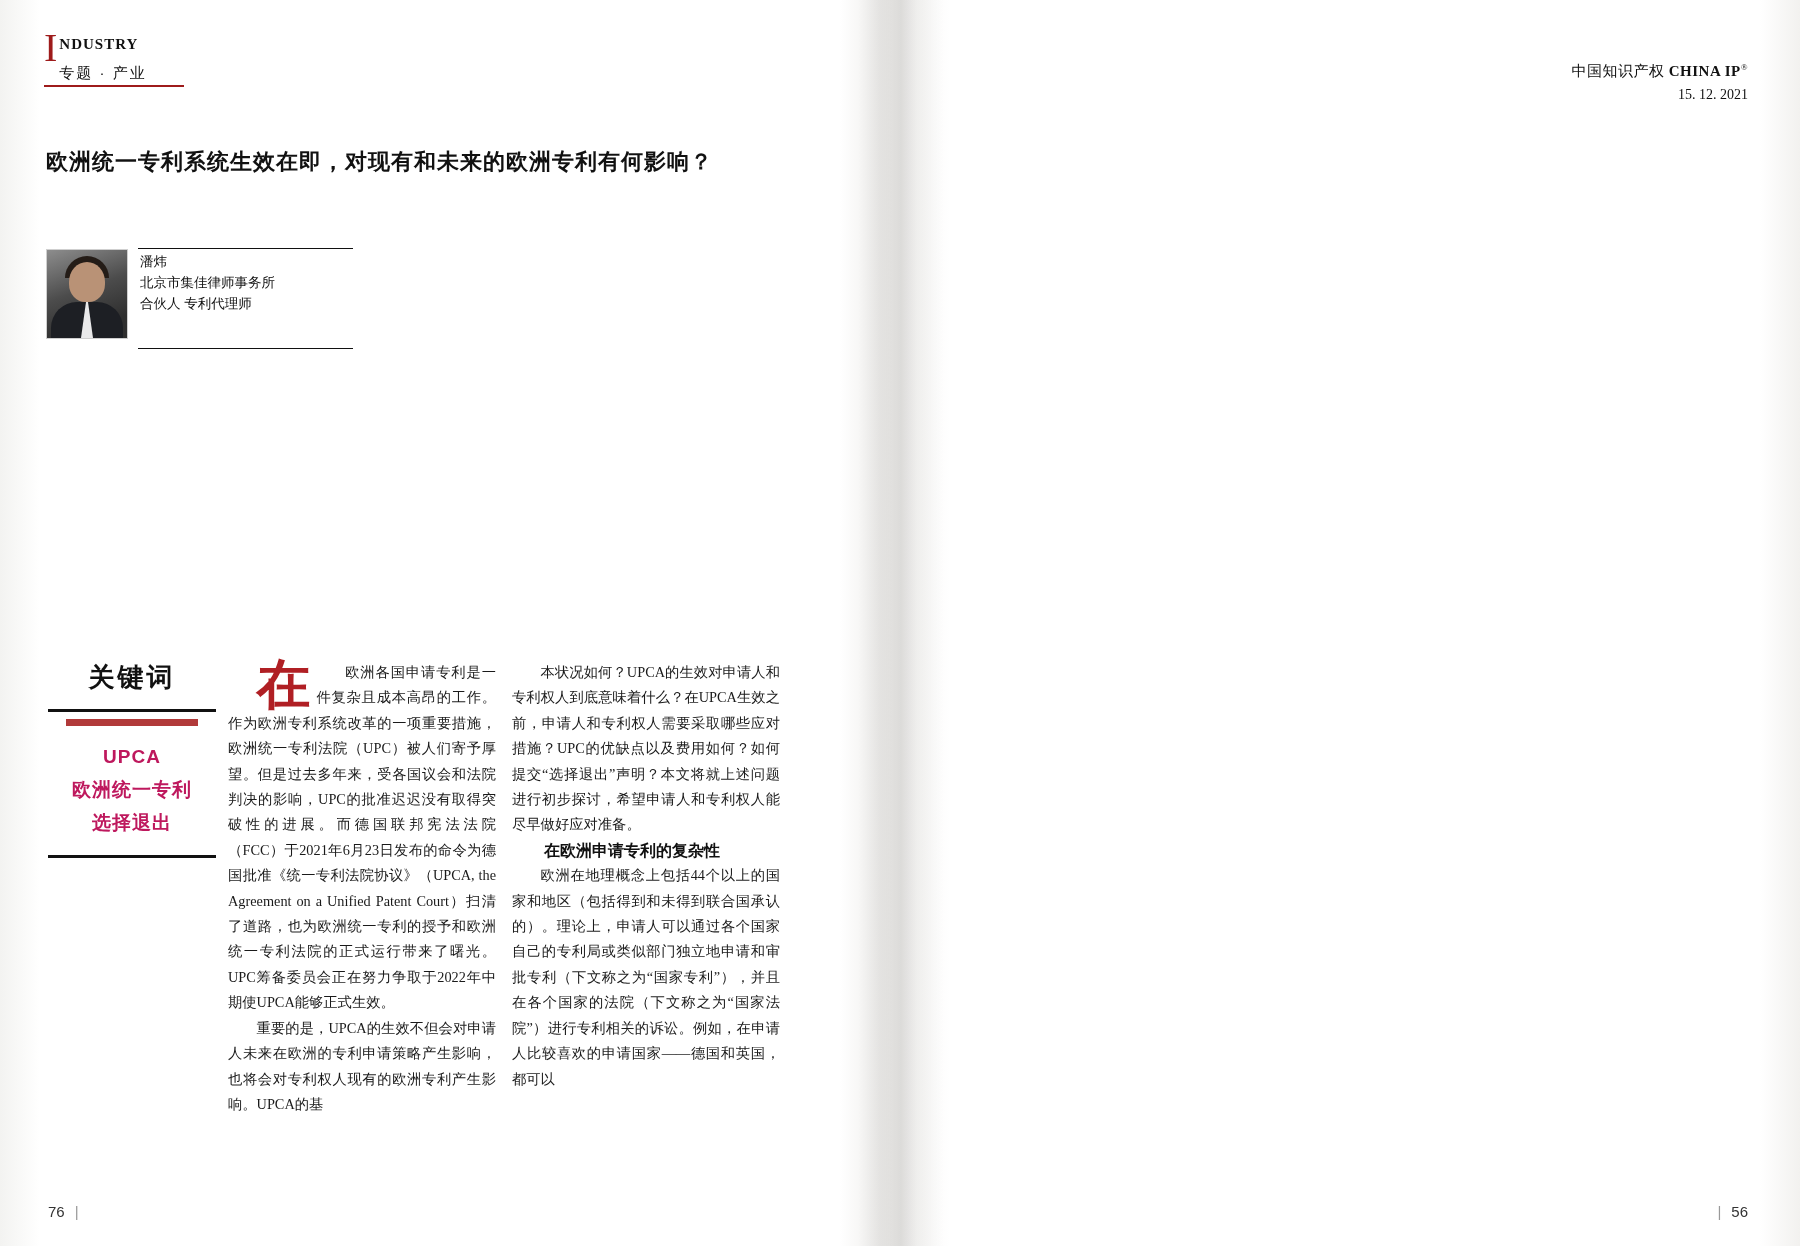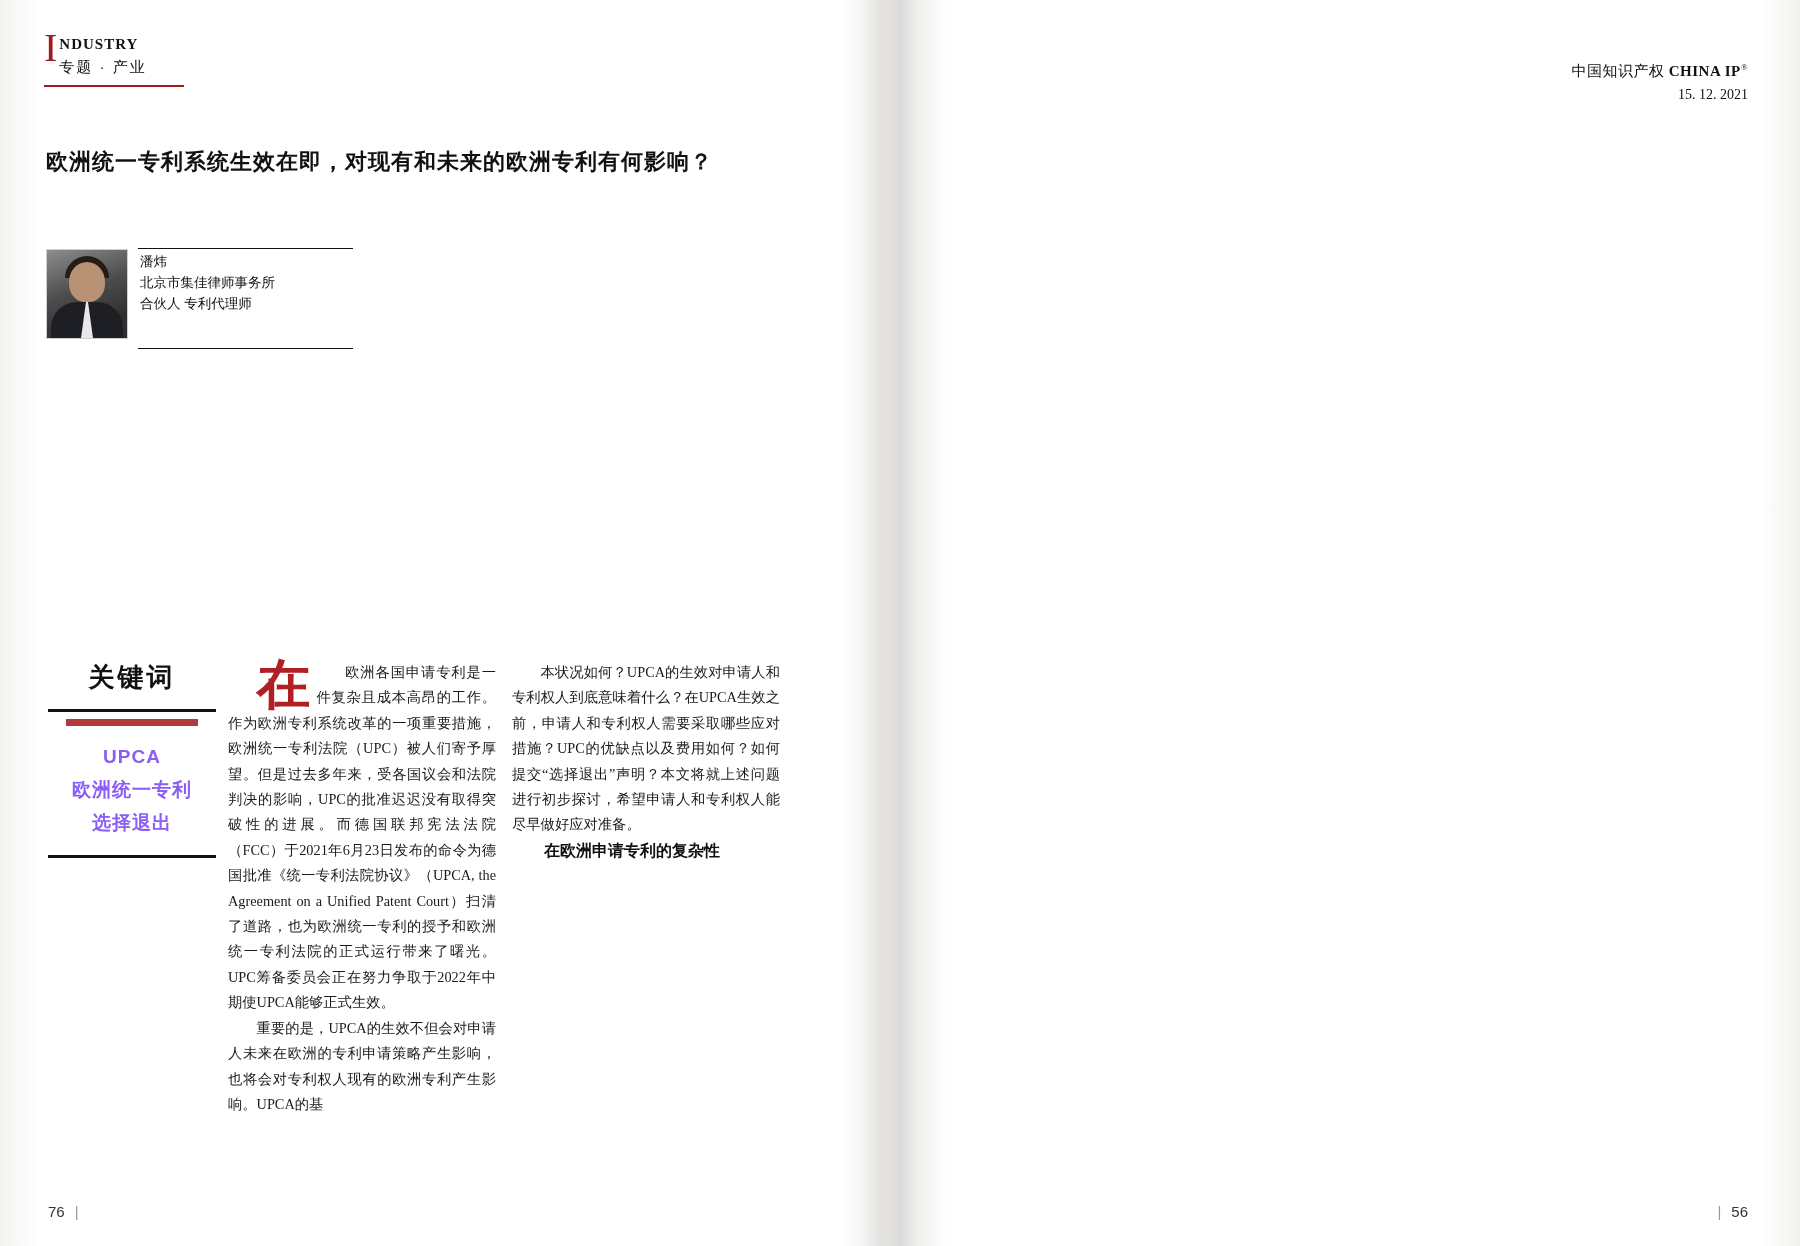--- a/index.html
+++ b/index.html
@@ -34,21 +34,21 @@
   }
   .kicker .ktext{
     display:flex;flex-direction:column;justify-content:flex-end;
     padding-top:4px;
   }
   .kicker .kline1{
     font-size:15px;letter-spacing:1px;color:#111;font-weight:700;
     font-family:"Liberation Serif", serif;
   }
   .kicker .kline2{
-    font-size:15px;color:#111;margin-top:5px;letter-spacing:2px;
+    font-size:15px;color:#111;margin-top:11px;letter-spacing:2px;
     font-family:"Liberation Sans", sans-serif;
   }
   .kicker .krule{
     position:absolute;left:0px;top:53px;width:140px;height:2px;background:#9e1b1b;
   }
 
   h1.article-title{
     position:absolute;left:46px;top:138px;width:700px;
     margin:0;
     font-family:"Liberation Sans", sans-serif;
@@ -96,21 +96,21 @@
   }
   .keywords .kw-title{
     font-family:"Liberation Sans", sans-serif;
     font-weight:700;font-size:26px;letter-spacing:3px;color:#111;
   }
   .keywords .kwrule{height:3px;background:#111;margin:14px 0 0 0;}
   .keywords .kwrule-red{height:7px;background:#b13a3a;margin:7px 18px 0 18px;}
   .keywords .kw-items{
     margin-top:14px;
     font-family:"Liberation Sans", sans-serif;
-    font-size:19px;line-height:33px;font-weight:700;color:#8b5cf6;letter-spacing:1px;
+    font-size:19px;line-height:33px;font-weight:700;color:#be185d;letter-spacing:1px;
   }
   .keywords .kw-bottom{height:3px;background:#111;margin-top:16px;}
 
   
   .lcol{
     position:absolute;
     font-family:"Liberation Serif", serif;
     font-size:14.3px;
     line-height:25.4px;
     color:#1a1a1a;
@@ -211,20 +211,21 @@
     </div>
 
     <div class="lcol" id="left-col-2">
       <p><span class="dropcap">在</span><span>欧洲各国申请专利是一件复杂且成本高昂的工作。作为欧洲专利系统改革的一项重要措施，欧洲统一专利法院（UPC）被人们寄予厚望。但是过去多年来，受各国议会和法院判决的影响，UPC的批准迟迟没有取得突破性的进展。而德国联邦宪法法院（FCC）于2021年6月23日发布的命令为德国批准《统一专利法院协议》（UPCA, the Agreement on a Unified Patent Court）扫清了道路，也为欧洲统一专利的授予和欧洲统一专利法院的正式运行带来了曙光。UPC筹备委员会正在努力争取于2022年中期使UPCA能够正式生效。</span></p>
       <p>重要的是，UPCA的生效不但会对申请人未来在欧洲的专利申请策略产生影响，也将会对专利权人现有的欧洲专利产生影响。UPCA的基</p>
     </div>
 
     <div class="lcol" id="left-col-3">
       <p>本状况如何？UPCA的生效对申请人和专利权人到底意味着什么？在UPCA生效之前，申请人和专利权人需要采取哪些应对措施？UPC的优缺点以及费用如何？如何提交“选择退出”声明？本文将就上述问题进行初步探讨，希望申请人和专利权人能尽早做好应对准备。</p>
       <p class="subhead">在欧洲申请专利的复杂性</p>
+      <p>欧洲在地理概念上包括44个以上的国家和地区（包括得到和未得到联合国承认的）。理论上，申请人可以通过各个国家自己的专利局或类似部门独立地申请和审批专利（下文称之为“国家专利”），并且在各个国家的法院（下文称之为“国家法院”）进行专利相关的诉讼。例如，在申请人比较喜欢的申请国家——德国和英国，都可以</p>
     </div>
 
     <div class="folio-left">
       <span>76</span><span class="bar">|</span>
     </div>
   </div>
 
   <div class="page page-right">
 
     <div class="issue">

